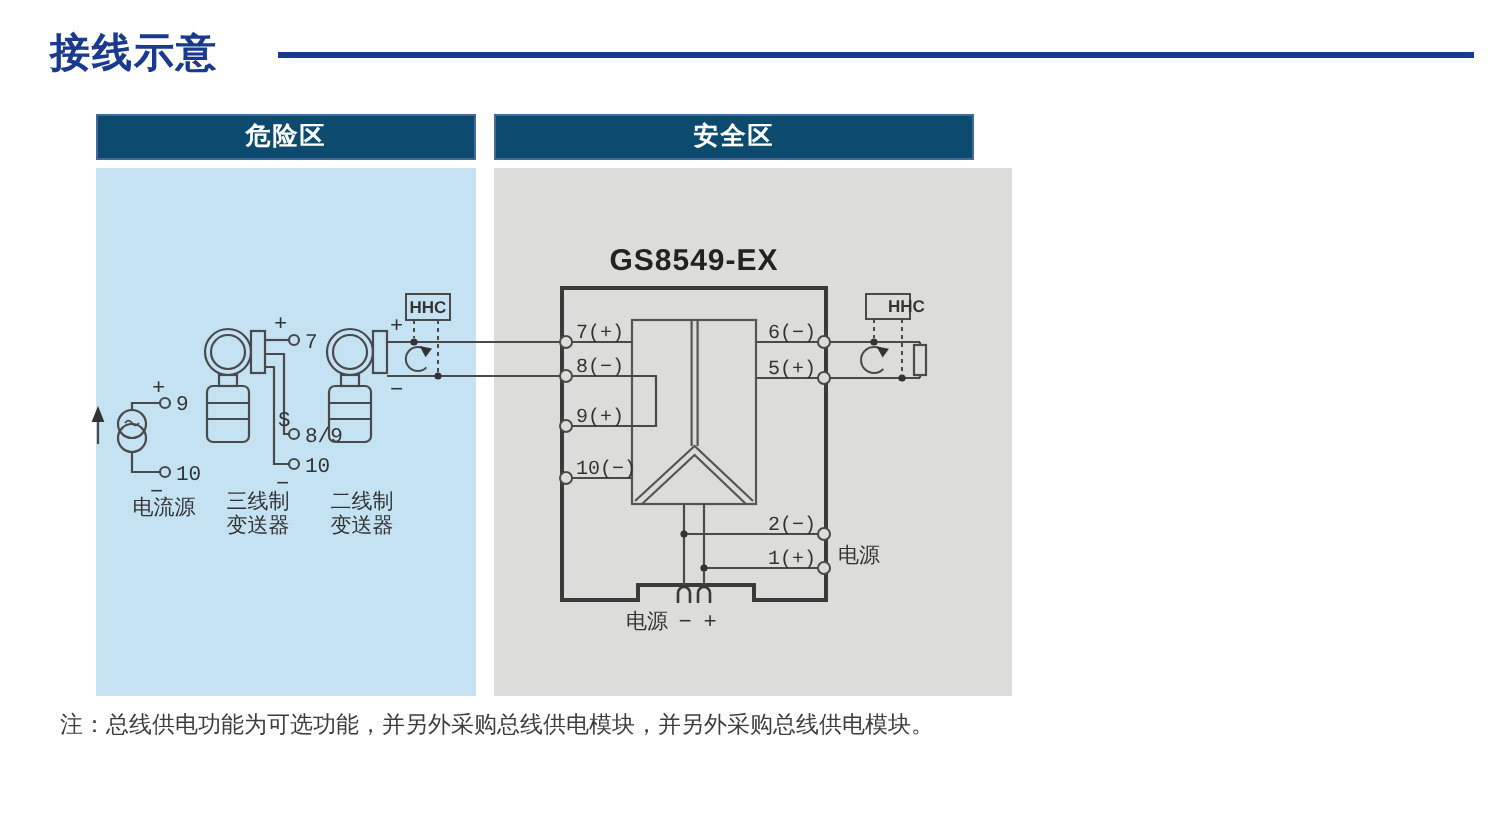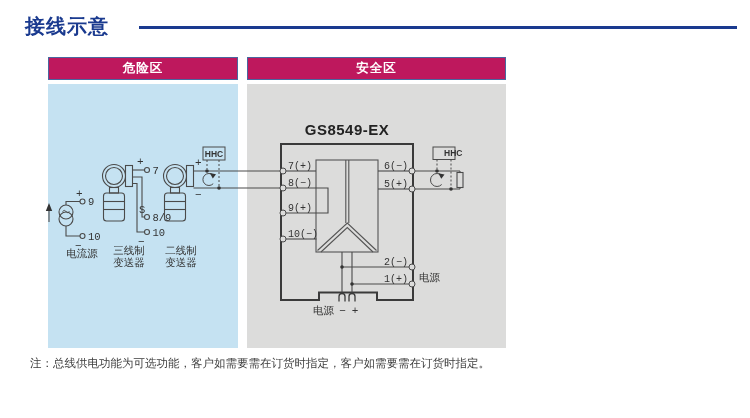--- a/index.html
+++ b/index.html
@@ -8,26 +8,26 @@
     font-family:"Liberation Sans", sans-serif;overflow:hidden;
   }
   .page-title{
     position:absolute;left:25px;top:13px;
     font-size:20px;font-weight:bold;color:#1a3a8f;letter-spacing:1px;
   }
   .title-rule{
     position:absolute;left:139px;top:26px;width:598px;height:3px;background:#1a3a8f;
   }
   .zone-bar{
-    position:absolute;top:57px;height:23px;background:#be185d;border:1px solid #49679f;
+    position:absolute;top:57px;height:23px;background:#0c4a6e;border:1px solid #49679f;
     box-sizing:border-box;color:#ffffff;font-size:12.5px;font-weight:bold;
     display:flex;align-items:center;justify-content:center;letter-spacing:1px;
   }
   .zone-bar.hazard{left:48px;width:190px;}
-  .zone-bar.safe{left:247px;width:259px;}
+  .zone-bar.safe{left:247px;width:240px;}
   .panel{position:absolute;top:84px;height:264px;}
   .panel.hazard{left:48px;width:190px;background:#c5e2f2;}
   .panel.safe{left:247px;width:259px;background:#dcdcdb;}
   svg.diagram{position:absolute;left:0;top:0;}
   svg text{fill:#333333;}
   .lbl-cn{font-family:"Liberation Sans",sans-serif;font-size:10.5px;}
   .lbl-term{font-family:"Liberation Mono",monospace;font-size:10px;}
   .lbl-num{font-family:"Liberation Mono",monospace;font-size:10.5px;}
   .lbl-sign{font-family:"Liberation Mono",monospace;font-size:11px;}
   .lbl-hhc{font-family:"Liberation Sans",sans-serif;font-size:8.5px;font-weight:bold;}
@@ -202,15 +202,15 @@
 
   <text class="lbl-cn" x="419" y="281">电源</text>
   <text class="lbl-cn" x="334" y="314" text-anchor="end">电源</text>
   <text class="lbl-sign" x="342.5" y="314" text-anchor="middle">−</text>
   <text class="lbl-sign" x="355" y="314" text-anchor="middle">+</text>
 </svg>
 
 <div class="notes">
   <span class="prefix">注：</span>
   <span>
-    <span class="note-line" style="display:block">总线供电功能为可选功能，客户如需要需在订货时指定，客户如需要需在订货时指定。</span>
+    <span class="note-line" style="display:block">总线供电功能为可选功能，并另外采购总线供电模块，并另外采购总线供电模块。</span>
   </span>
 </div>
 
 </body></html>

